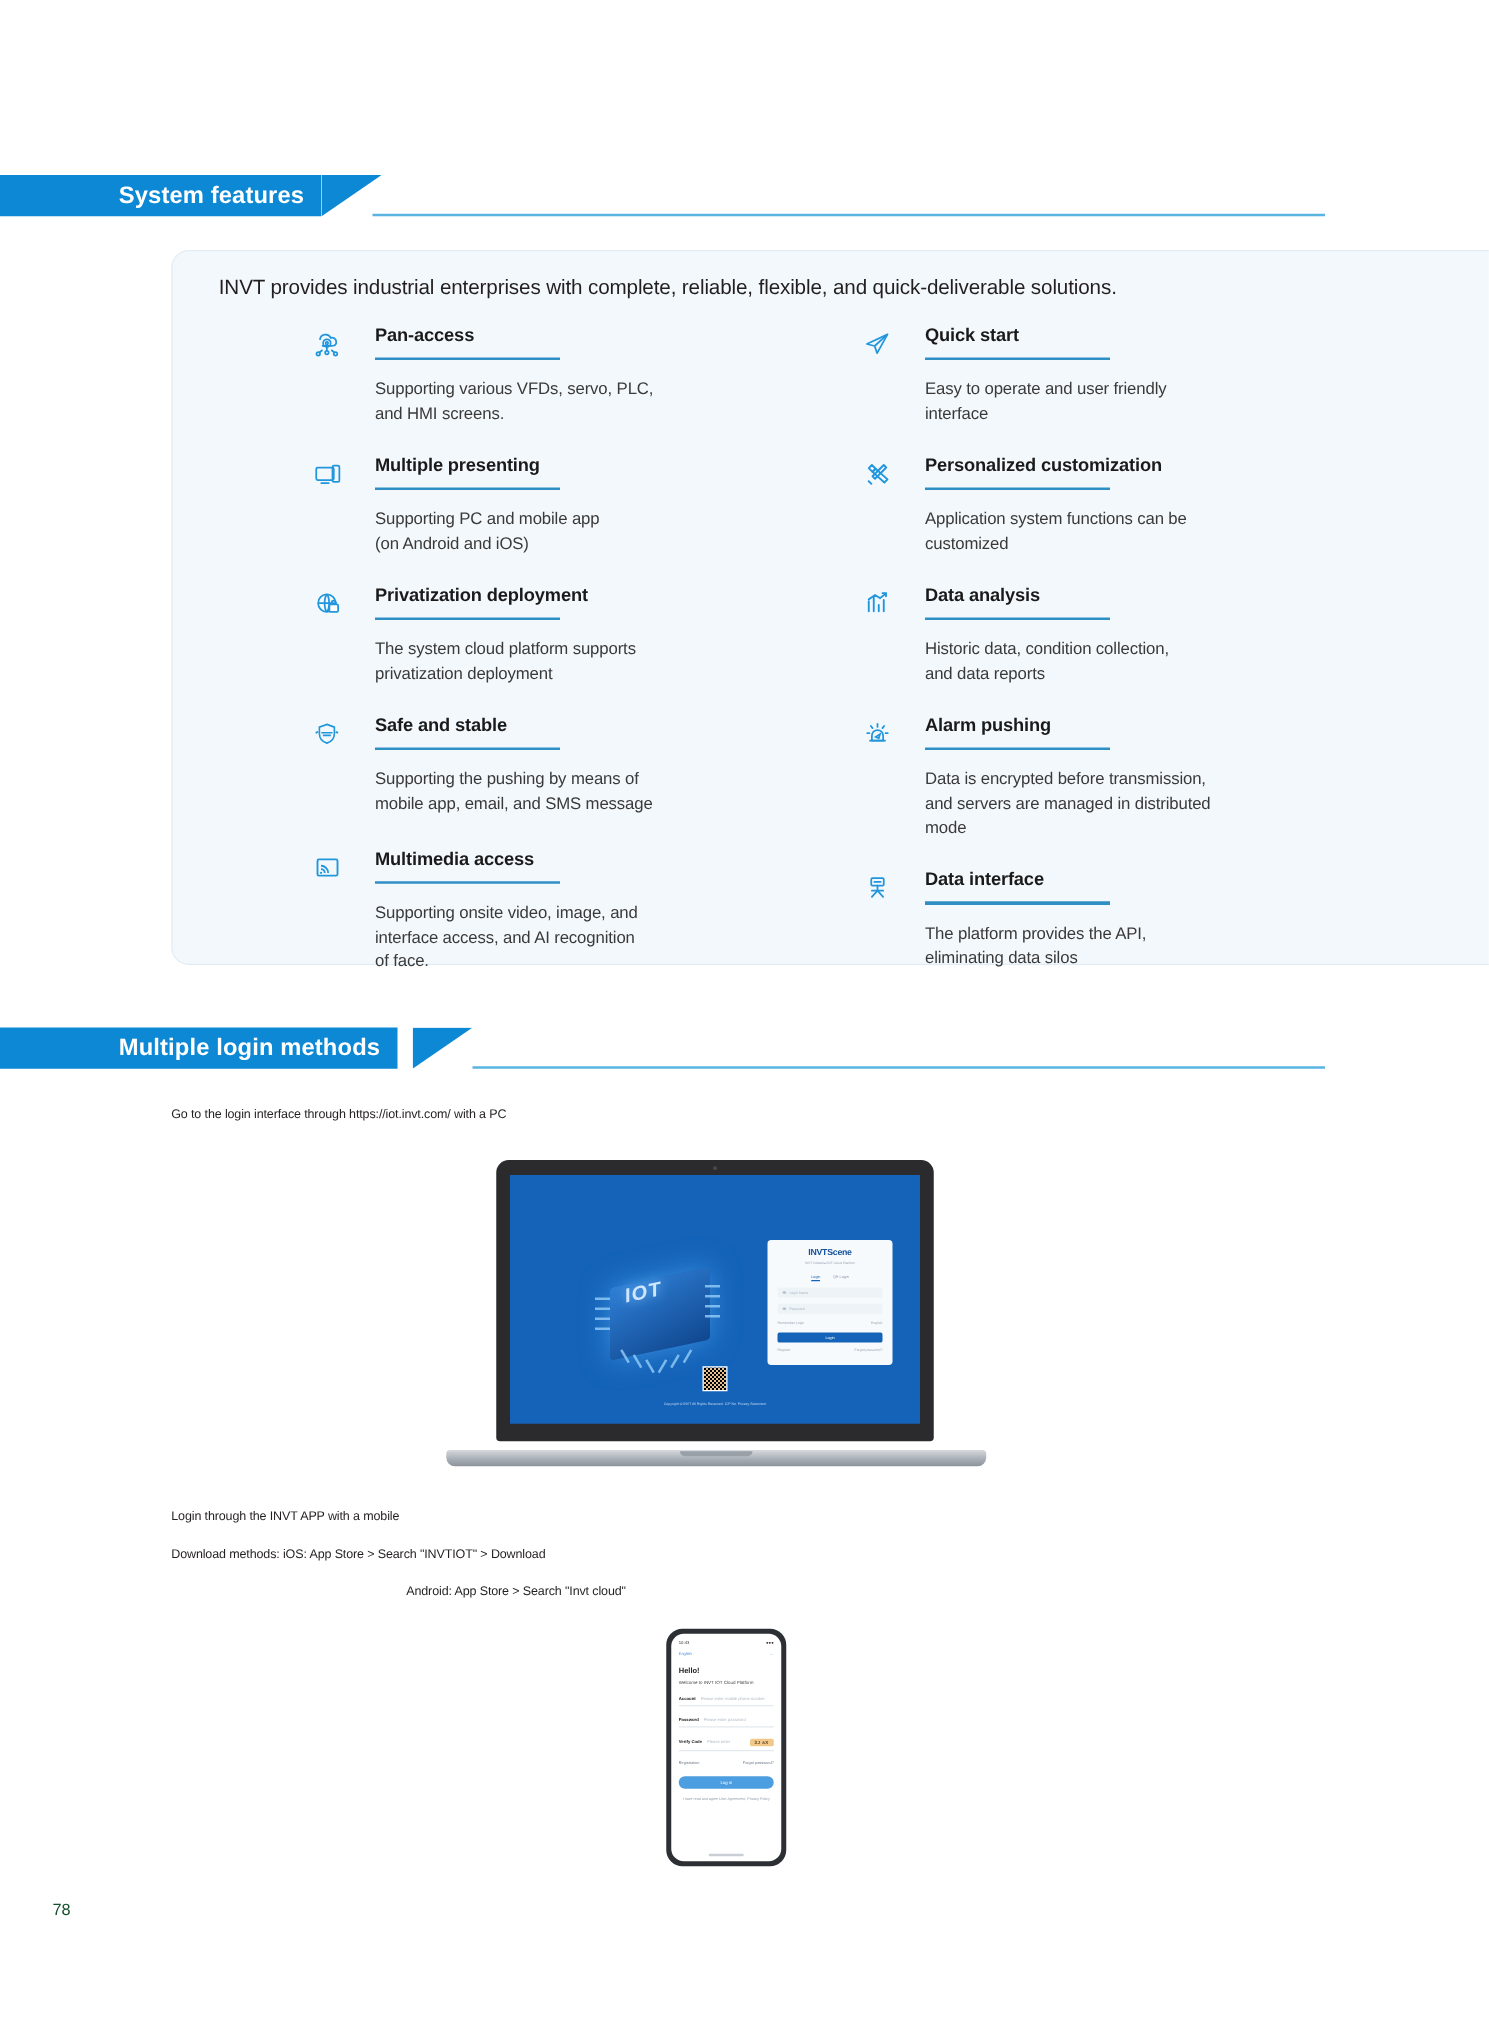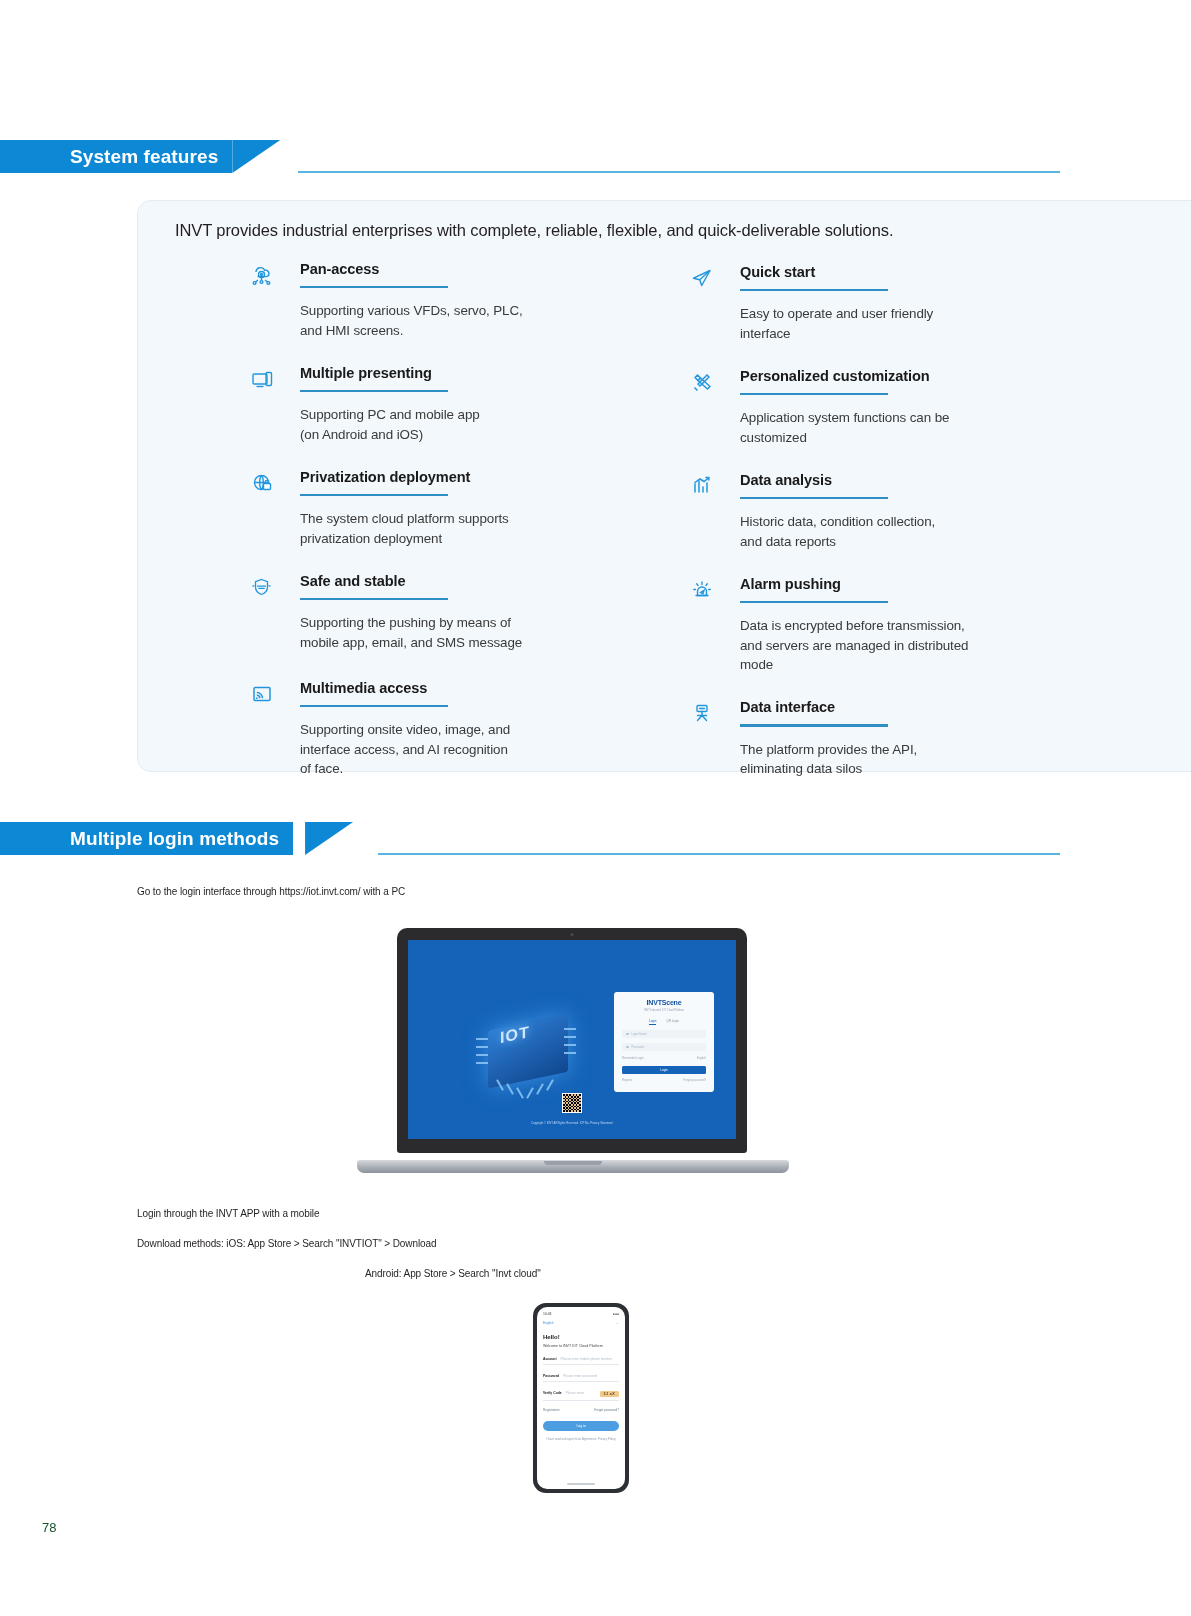--- a/index.html
+++ b/index.html
@@ -19,21 +19,21 @@
     position: absolute;
     left: 0;
     height: 33px;
     display: flex;
     align-items: stretch;
   }
   .banner-body {
     background: #0d88d4;
     display: flex;
     align-items: center;
-    padding-left: 70px;
+    padding-left: 95px;
     padding-right: 14px;
   }
   .banner-title {
     color: #ffffff;
     font-size: 19px;
     font-weight: bold;
     letter-spacing: .1px;
     white-space: nowrap;
   }
   .banner-wedge {
@@ -68,21 +68,21 @@
   }
   .feature-grid {
     position: absolute;
     left: 110px;
     top: 58px;
     width: 800px;
     display: grid;
     grid-template-columns: 440px 360px;
     column-gap: 0px;
   }
-  .col { display: flex; flex-direction: column; justify-content: flex-end; }
+  .col { display: flex; flex-direction: column; }
   .feature {
     display: grid;
     grid-template-columns: 52px 1fr;
     margin-bottom: 6px;
   }
   .feature-icon {
     width: 30px;
     height: 30px;
     color: #2196dd;
     display: flex;
@@ -515,21 +515,21 @@
         <div class="copyright">Copyright © INVT All Rights Reserved.  ICP No.  Privacy Statement</div>
       </div>
     </div>
     <div class="laptop-base">
       <div class="laptop-notch"></div>
     </div>
   </div>
 
   <div class="login-line" style="left:137px; top:1208px;">Login through the INVT APP with a mobile</div>
   <div class="login-line" style="left:137px; top:1238px;">Download methods: iOS: App Store &gt; Search "INVTIOT" &gt; Download</div>
-  <div class="login-line" style="left:325px; top:1268px;margin-left:40px;">Android: App Store &gt; Search "Invt cloud"</div>
+  <div class="login-line" style="left:325px; top:1268px;">Android: App Store &gt; Search "Invt cloud"</div>
 
   <div class="phone">
     <div class="phone-frame">
       <div class="phone-screen">
         <div class="ph-status">
           <span>10:43</span>
           <span>●●●</span>
         </div>
         <div class="ph-nav">
           <span>English</span>

